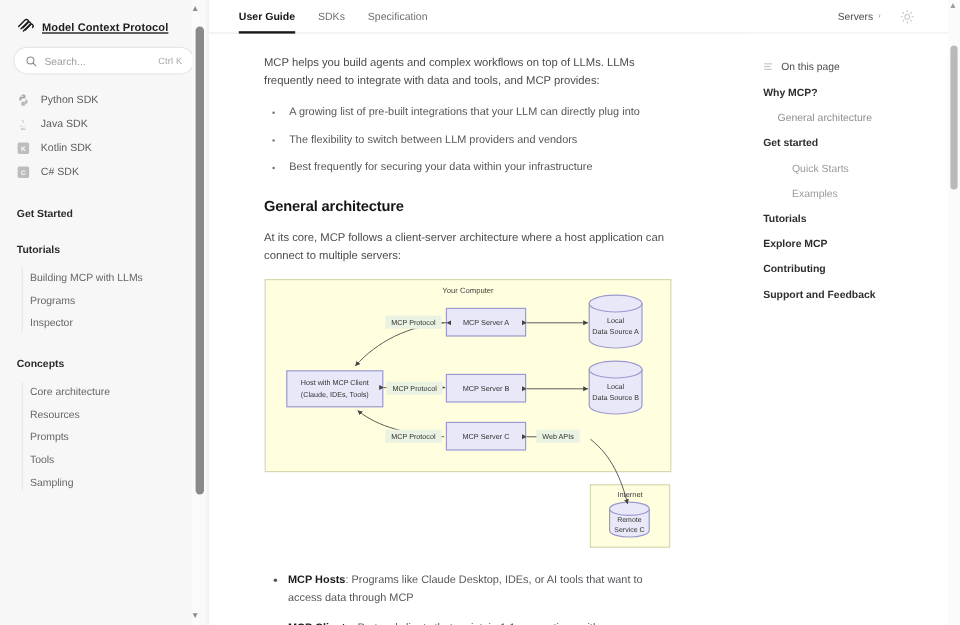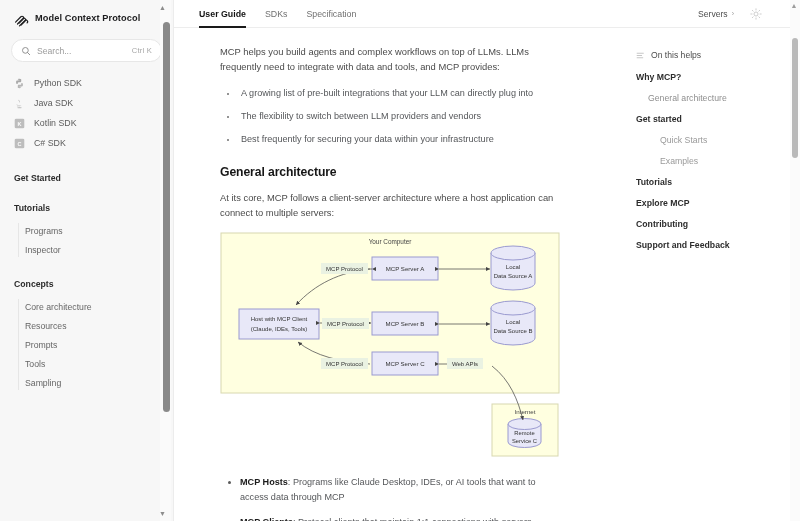--- a/index.html
+++ b/index.html
@@ -16,22 +16,23 @@
   
   #sidebar {
     width: 174px; height: 521px;
     background: #f7f7f7;
     border-right: 1px solid #ececec;
     position: relative;
     overflow: hidden;
     flex: 0 0 174px;
   }
   .logo-row {
-    display: flex; align-items: flex-start; gap: 6px;
+    display: flex; align-items: flex-end; gap: 6px;
     padding: 13px 0 0 14px;
+    text-decoration: underline;
   }
   .logo-mark { width: 15px; height: 15px; flex:0 0 15px; display:block; }
   .logo-text {
     font-size: 9.2px; font-weight: 700; color: #1d1d1f; letter-spacing: .1px;
     white-space: nowrap;
   }
   .search-box {
     margin: 11px 11px 0 11px;
     height: 23px;
     background: #fff;
@@ -220,20 +221,23 @@
           <text x="8" y="11.5" font-family="Liberation Sans" font-size="8" font-weight="bold" fill="#fff" text-anchor="middle">C</text>
         </svg>
         <span class="sdk-label">C# SDK</span>
       </div>
     </div>
 
     <div class="grp-title">Get Started</div>
 
     <div class="grp-title">Tutorials</div>
     <div class="nav-group">
+      <div class="nav-item">
+        <span>Building MCP with LLMs</span>
+      </div>
       <div class="nav-item">
         <span>Programs</span>
       </div>
       <div class="nav-item">
         <span>Inspector</span>
       </div>
     </div>
 
     <div class="grp-title">Concepts</div>
     <div class="nav-group">
@@ -407,21 +411,21 @@
 
     <nav id="toc">
       <div class="toc-head">
         <svg class="toc-head-icon" viewBox="0 0 16 16">
           <g stroke="#7d7d7d" stroke-width="1.4" stroke-linecap="round">
             <line x1="2" y1="4" x2="13" y2="4"></line>
             <line x1="2" y1="8" x2="10" y2="8"></line>
             <line x1="2" y1="12" x2="12" y2="12"></line>
           </g>
         </svg>
-        <span class="toc-head-label">On this helps</span>
+        <span class="toc-head-label">On this page</span>
       </div>
       <div class="toc-item lvl1">Why MCP?</div>
       <div class="toc-item lvl2">General architecture</div>
       <div class="toc-item lvl1">Get started</div>
       <div class="toc-item lvl3">Quick Starts</div>
       <div class="toc-item lvl3">Examples</div>
       <div class="toc-item lvl1">Tutorials</div>
       <div class="toc-item lvl1">Explore MCP</div>
       <div class="toc-item lvl1">Contributing</div>
       <div class="toc-item lvl1">Support and Feedback</div>

